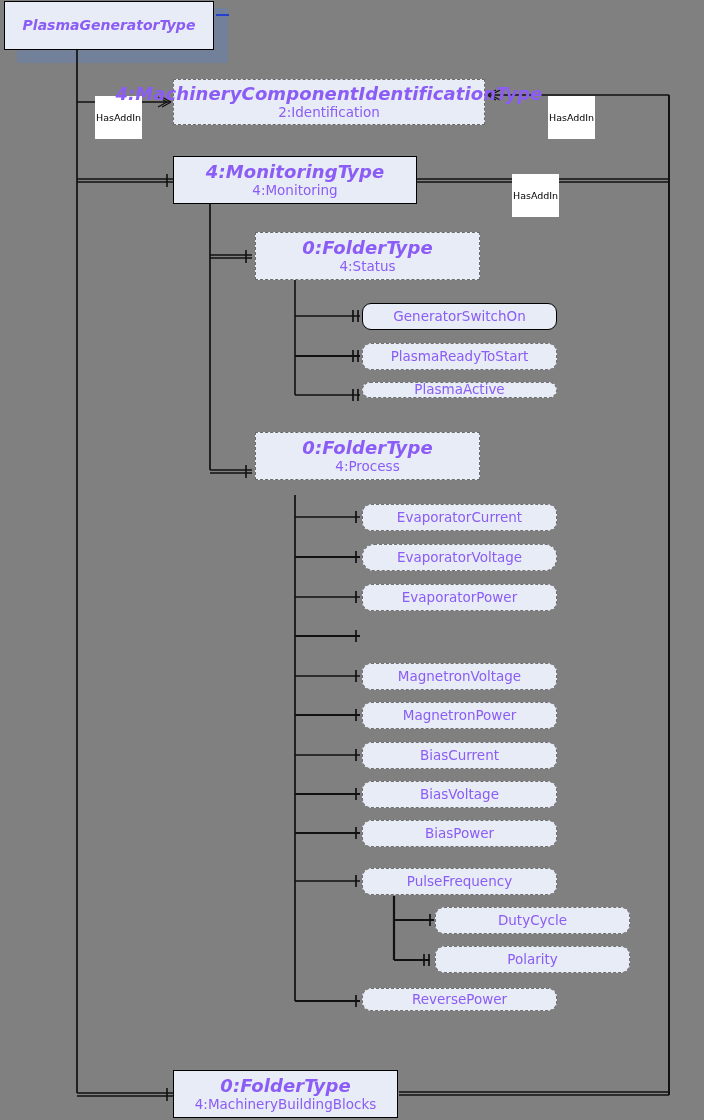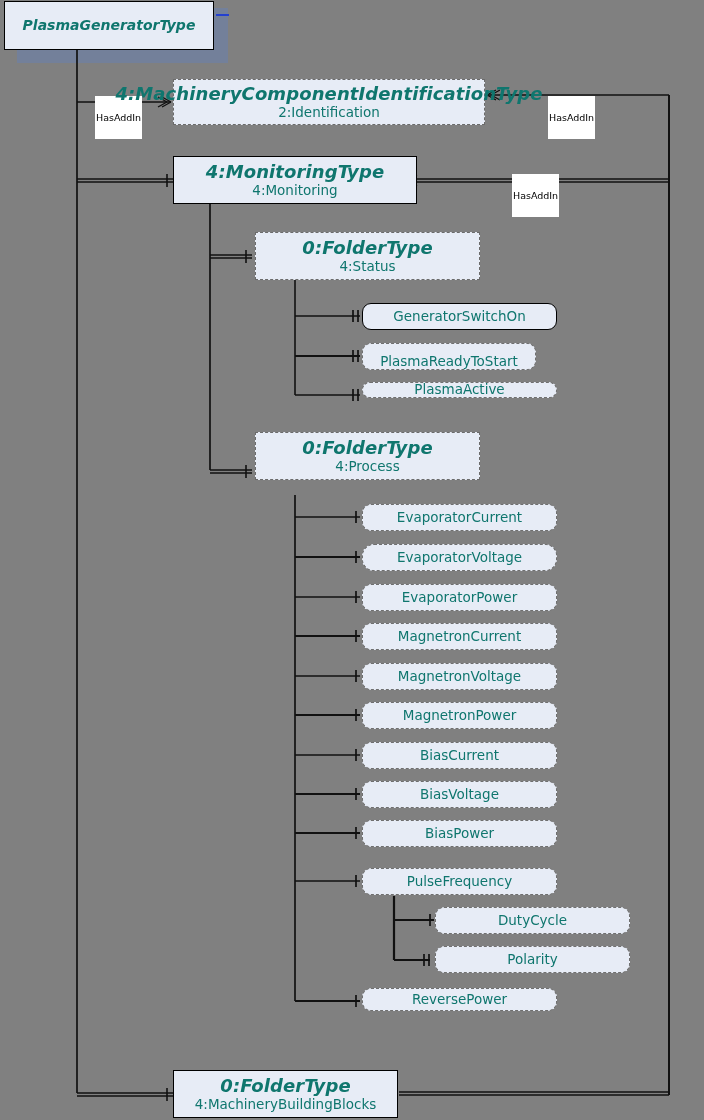--- a/index.html
+++ b/index.html
@@ -15,21 +15,21 @@
 
   .node{
     position:absolute;
     background:#e7ecf6;
     box-sizing:border-box;
     display:flex;
     flex-direction:column;
     align-items:center;
     justify-content:center;
     text-align:center;
-    color:#0f766e;
+    color:#8b5cf6;
     line-height:1.12;
   }
   .node .t1{font-style:italic;font-weight:bold;font-size:18px;letter-spacing:.1px;}
   .node .t2{font-size:13.5px;}
   .node .single{font-size:13.5px;}
 
   .rect-solid{border:1.6px solid #000;}
   .rect-dashed{border:1.5px dashed #6b6b6b;}
   .pill-solid{border:1.6px solid #000;border-radius:9px;}
   .pill-dashed{border:1.5px dashed #6f6f6f;border-radius:9px;}
@@ -171,44 +171,41 @@
   </div>
 
   <div class="node rect-dashed" style="left:255px;top:232px;width:225px;height:48px;">
     <div class="t1">0:FolderType</div>
     <div class="t2">4:Status</div>
   </div>
 
   <div class="node pill-solid" style="left:362px;top:303px;width:195px;height:27px;">
     <div class="single">GeneratorSwitchOn</div>
   </div>
-  <div class="node pill-dashed" style="left:362px;top:343px;width:174px;height:27px;justify-content:flex-end;">
+  <div class="node pill-dashed" style="left:362px;top:343px;width:195px;height:27px;">
     <div class="single">PlasmaReadyToStart</div>
   </div>
   <div class="node pill-dashed" style="left:362px;top:382px;width:195px;height:16px;">
     <div class="single">PlasmaActive</div>
   </div>
 
   <div class="node rect-dashed" style="left:255px;top:432px;width:225px;height:48px;">
     <div class="t1">0:FolderType</div>
     <div class="t2">4:Process</div>
   </div>
 
   <div class="node pill-dashed" style="left:362px;top:504px;width:195px;height:27px;justify-content:center;">
     <div class="single">EvaporatorCurrent</div>
   </div>
   <div class="node pill-dashed" style="left:362px;top:544px;width:195px;height:27px;border-radius:12px;">
     <div class="single">EvaporatorVoltage</div>
   </div>
   <div class="node pill-dashed" style="left:362px;top:584px;width:195px;height:27px;">
     <div class="single">EvaporatorPower</div>
   </div>
-  <div class="node pill-dashed" style="left:362px;top:623px;width:195px;height:27px;">
-    <div class="single">MagnetronCurrent</div>
-  </div>
   <div class="node pill-dashed" style="left:362px;top:663px;width:195px;height:27px;">
     <div class="single">MagnetronVoltage</div>
   </div>
   <div class="node pill-dashed" style="left:362px;top:702px;width:195px;height:27px;">
     <div class="single">MagnetronPower</div>
   </div>
   <div class="node pill-dashed" style="left:362px;top:742px;width:195px;height:27px;">
     <div class="single">BiasCurrent</div>
   </div>
   <div class="node pill-dashed" style="left:362px;top:781px;width:195px;height:27px;">

